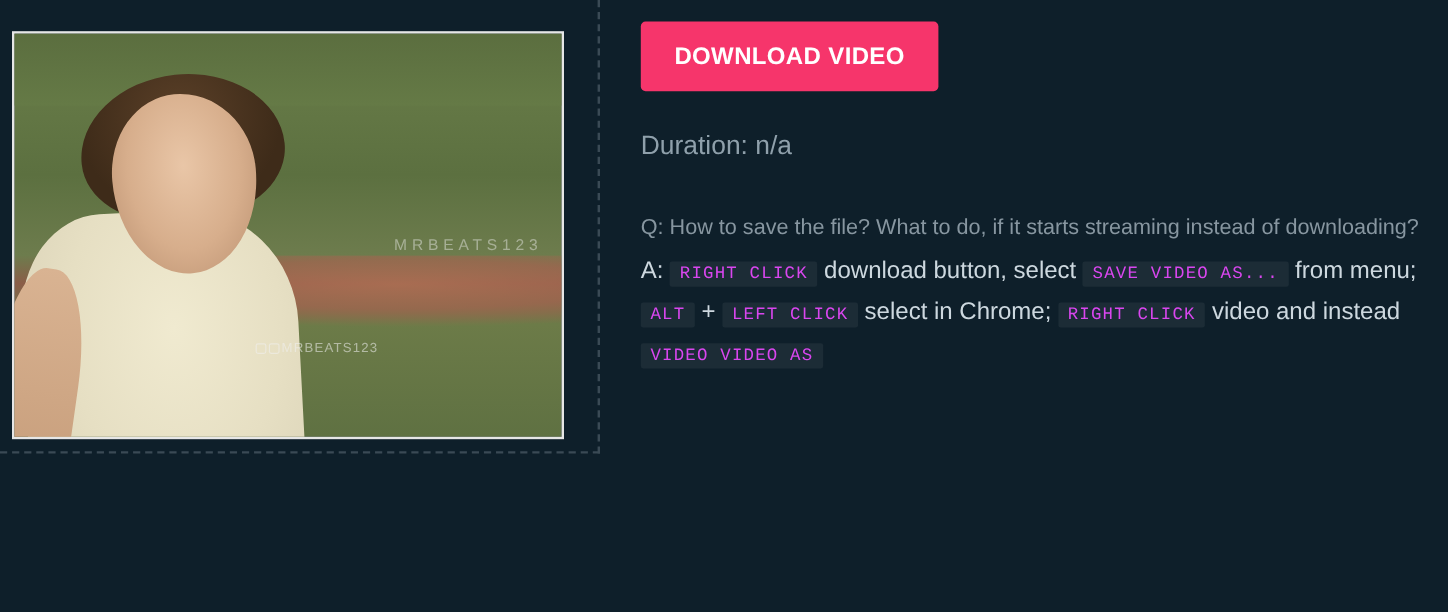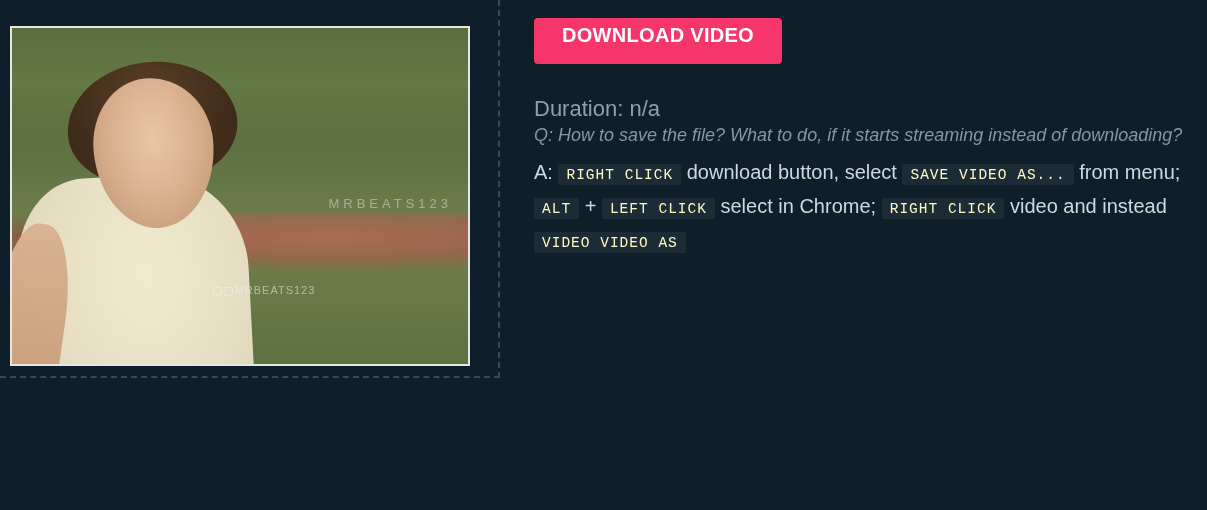--- a/index.html
+++ b/index.html
@@ -107,54 +107,54 @@
     vertical-align:middle;
   }
 
   .right-col {
     flex:1;
     padding: 18px 10px 10px 34px;
   }
   .btn-row { display:flex; gap:28px; }
   .btn {
     display:inline-block;
-    padding: 6px 28px 17px 28px;
+    padding: 18px 28px 17px 28px;
     font-size:20px;
     font-weight:700;
     color:#fff;
     border-radius:4px;
     letter-spacing:0.3px;
     cursor:pointer;
     user-select:none;
   }
   .btn-pink { background:#f6356b; }
   .btn-orange { background:#f76d2d; }
   .duration {
     margin-top:32px;
     font-size:22px;
     color:#8fa0ab;
   }
   .duration .val { color:#8fa0ab; }
   .question {
+    margin-top:42px;
     font-size:18px;
     color:#8796a0;
     line-height:1.5;
-    font-style:italic;
   }
   .answer {
     margin-top:6px;
     font-size:20px;
     color:#cdd8df;
     line-height:1.7;
   }
   .code {
     font-family: "Consolas","Menlo","Courier New",monospace;
     font-size:14.5px;
     background:#1c2c36;
-    color:#fef9c3;
+    color:#d946ef;
     padding:3px 8px 2px 8px;
     border-radius:2px;
     letter-spacing:1px;
     vertical-align: baseline;
   }
   .answer .plain { font-size:20px; color:#cdd8df; vertical-align: baseline; }
 </style>
 </head>
 <body>
 

